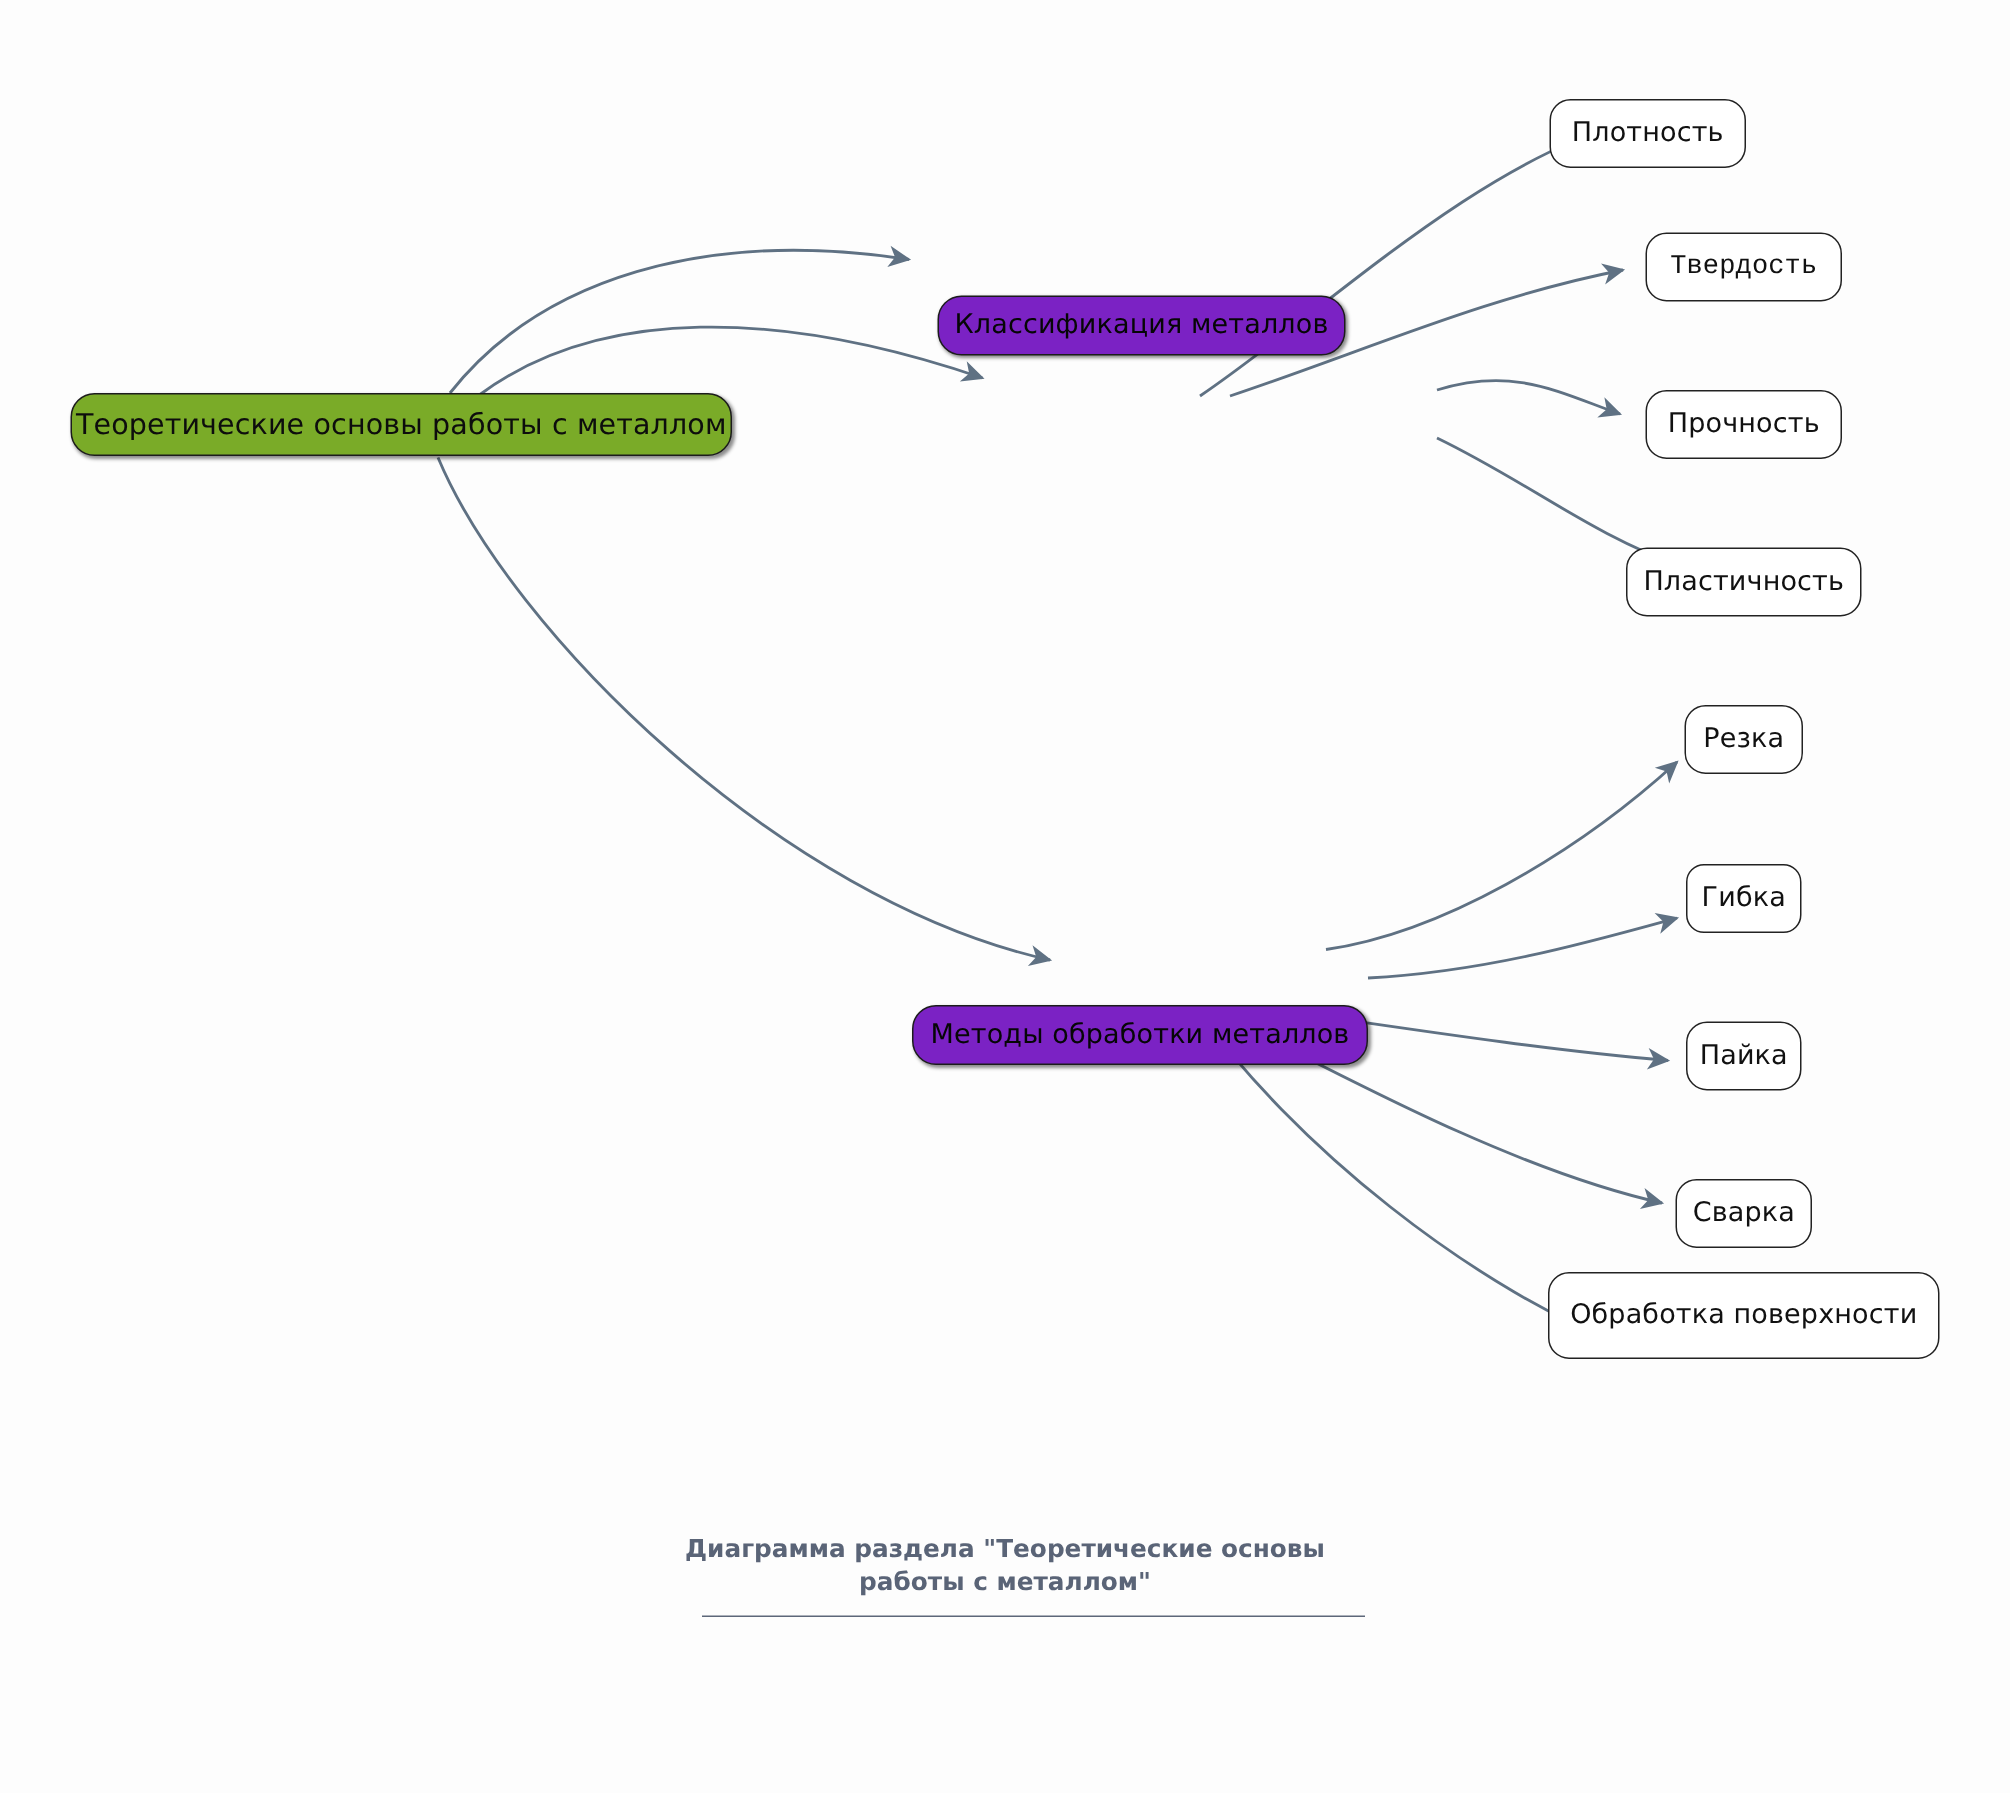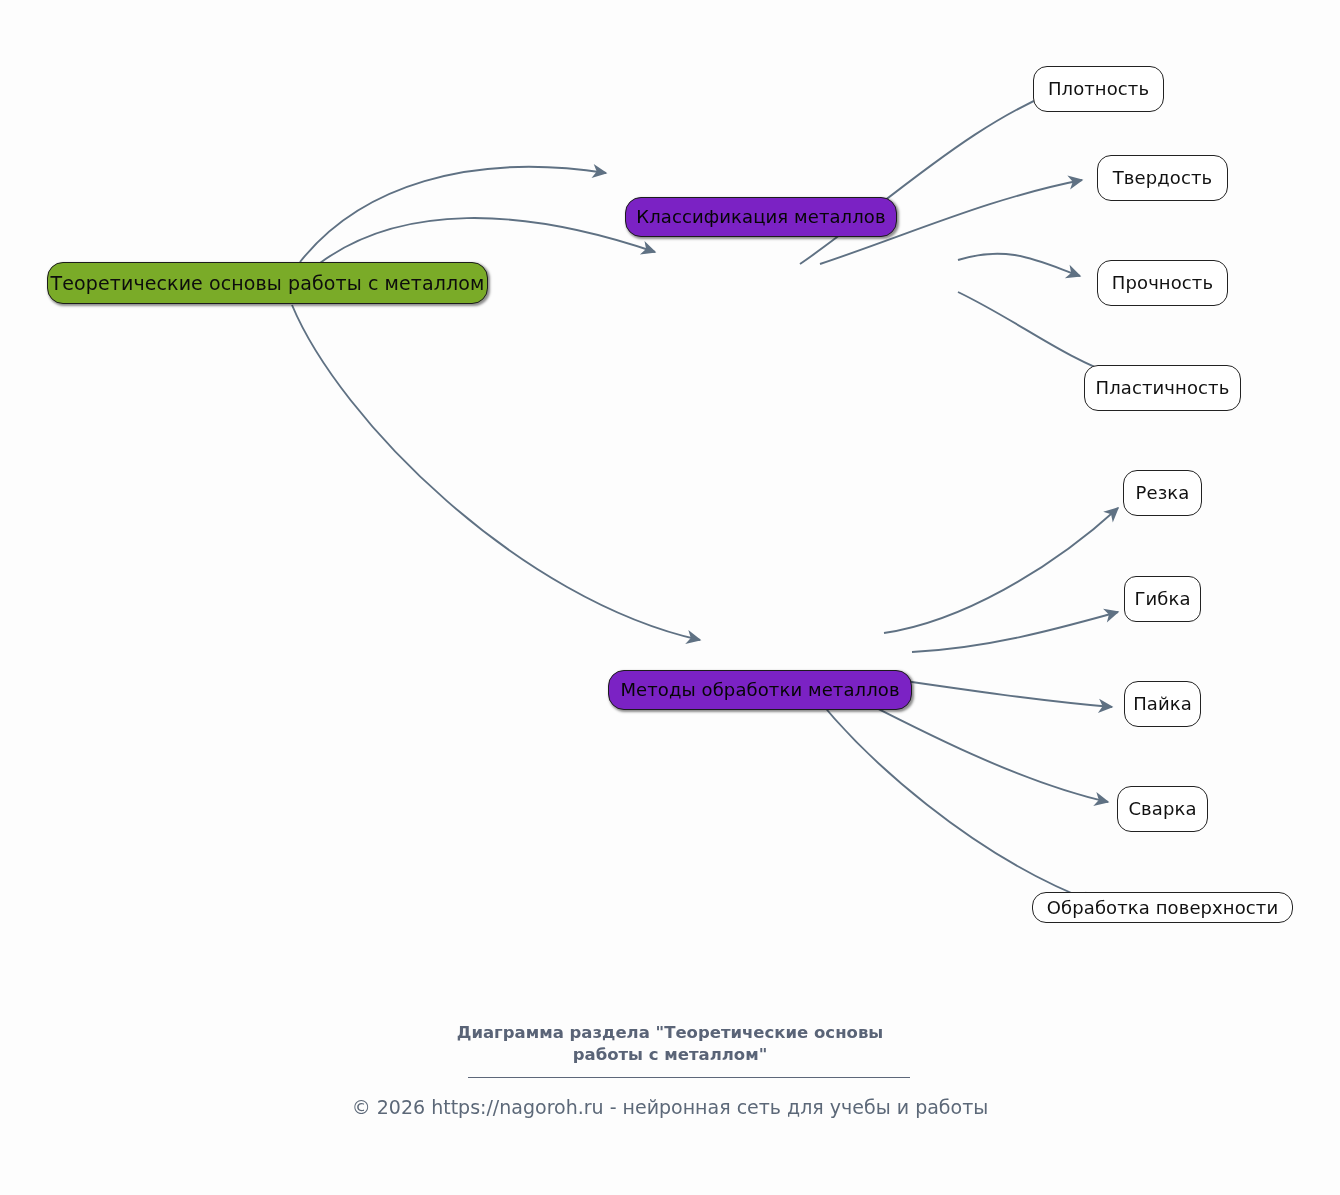--- a/index.html
+++ b/index.html
@@ -161,21 +161,21 @@
 
 
   <div class="node branch" style="left:608px; top:630px; width:304px; height:40px;">
     <span class="node-label">Методы обработки металлов</span>
   </div>
 
   <div class="node leaf" style="left:1033px; top:49px; width:131px; height:46px;margin-top:17px;">
     <span class="node-label">Плотность</span>
   </div>
 
-  <div class="node leaf" style="left:1097px; top:155px; width:131px; height:46px;">
+  <div class="node leaf" style="left:1097px; top:155px; width:131px; height:46px;font-family:Liberation Mono, monospace;">
     <span class="node-label">Твердость</span>
   </div>
 
   <div class="node leaf" style="left:1097px; top:260px; width:131px; height:46px;">
     <span class="node-label">Прочность</span>
   </div>
 
   <div class="node leaf" style="left:1084px; top:365px; width:157px; height:46px;">
     <span class="node-label">Пластичность</span>
   </div>
@@ -189,24 +189,23 @@
   </div>
 
   <div class="node leaf" style="left:1124px; top:681px; width:77px; height:46px;">
     <span class="node-label">Пайка</span>
   </div>
 
   <div class="node leaf" style="left:1117px; top:786px; width:91px; height:46px;">
     <span class="node-label">Сварка</span>
   </div>
 
-  <div class="node leaf" style="left:1032px; top:892px; width:261px; height:31px;">
+  <div class="node leaf" style="left:1032px; top:848px; width:261px; height:58px;">
     <span class="node-label">Обработка поверхности</span>
   </div>
 
   <div class="footer-title">Диаграмма раздела "Теоретические основы
 работы с металлом"</div>
 
   <div class="footer-rule"></div>
 
-  <div class="footer-copy">© 2026 https://nagoroh.ru - нейронная сеть для учебы и работы</div>
 
 </div>
 
 </body></html>

